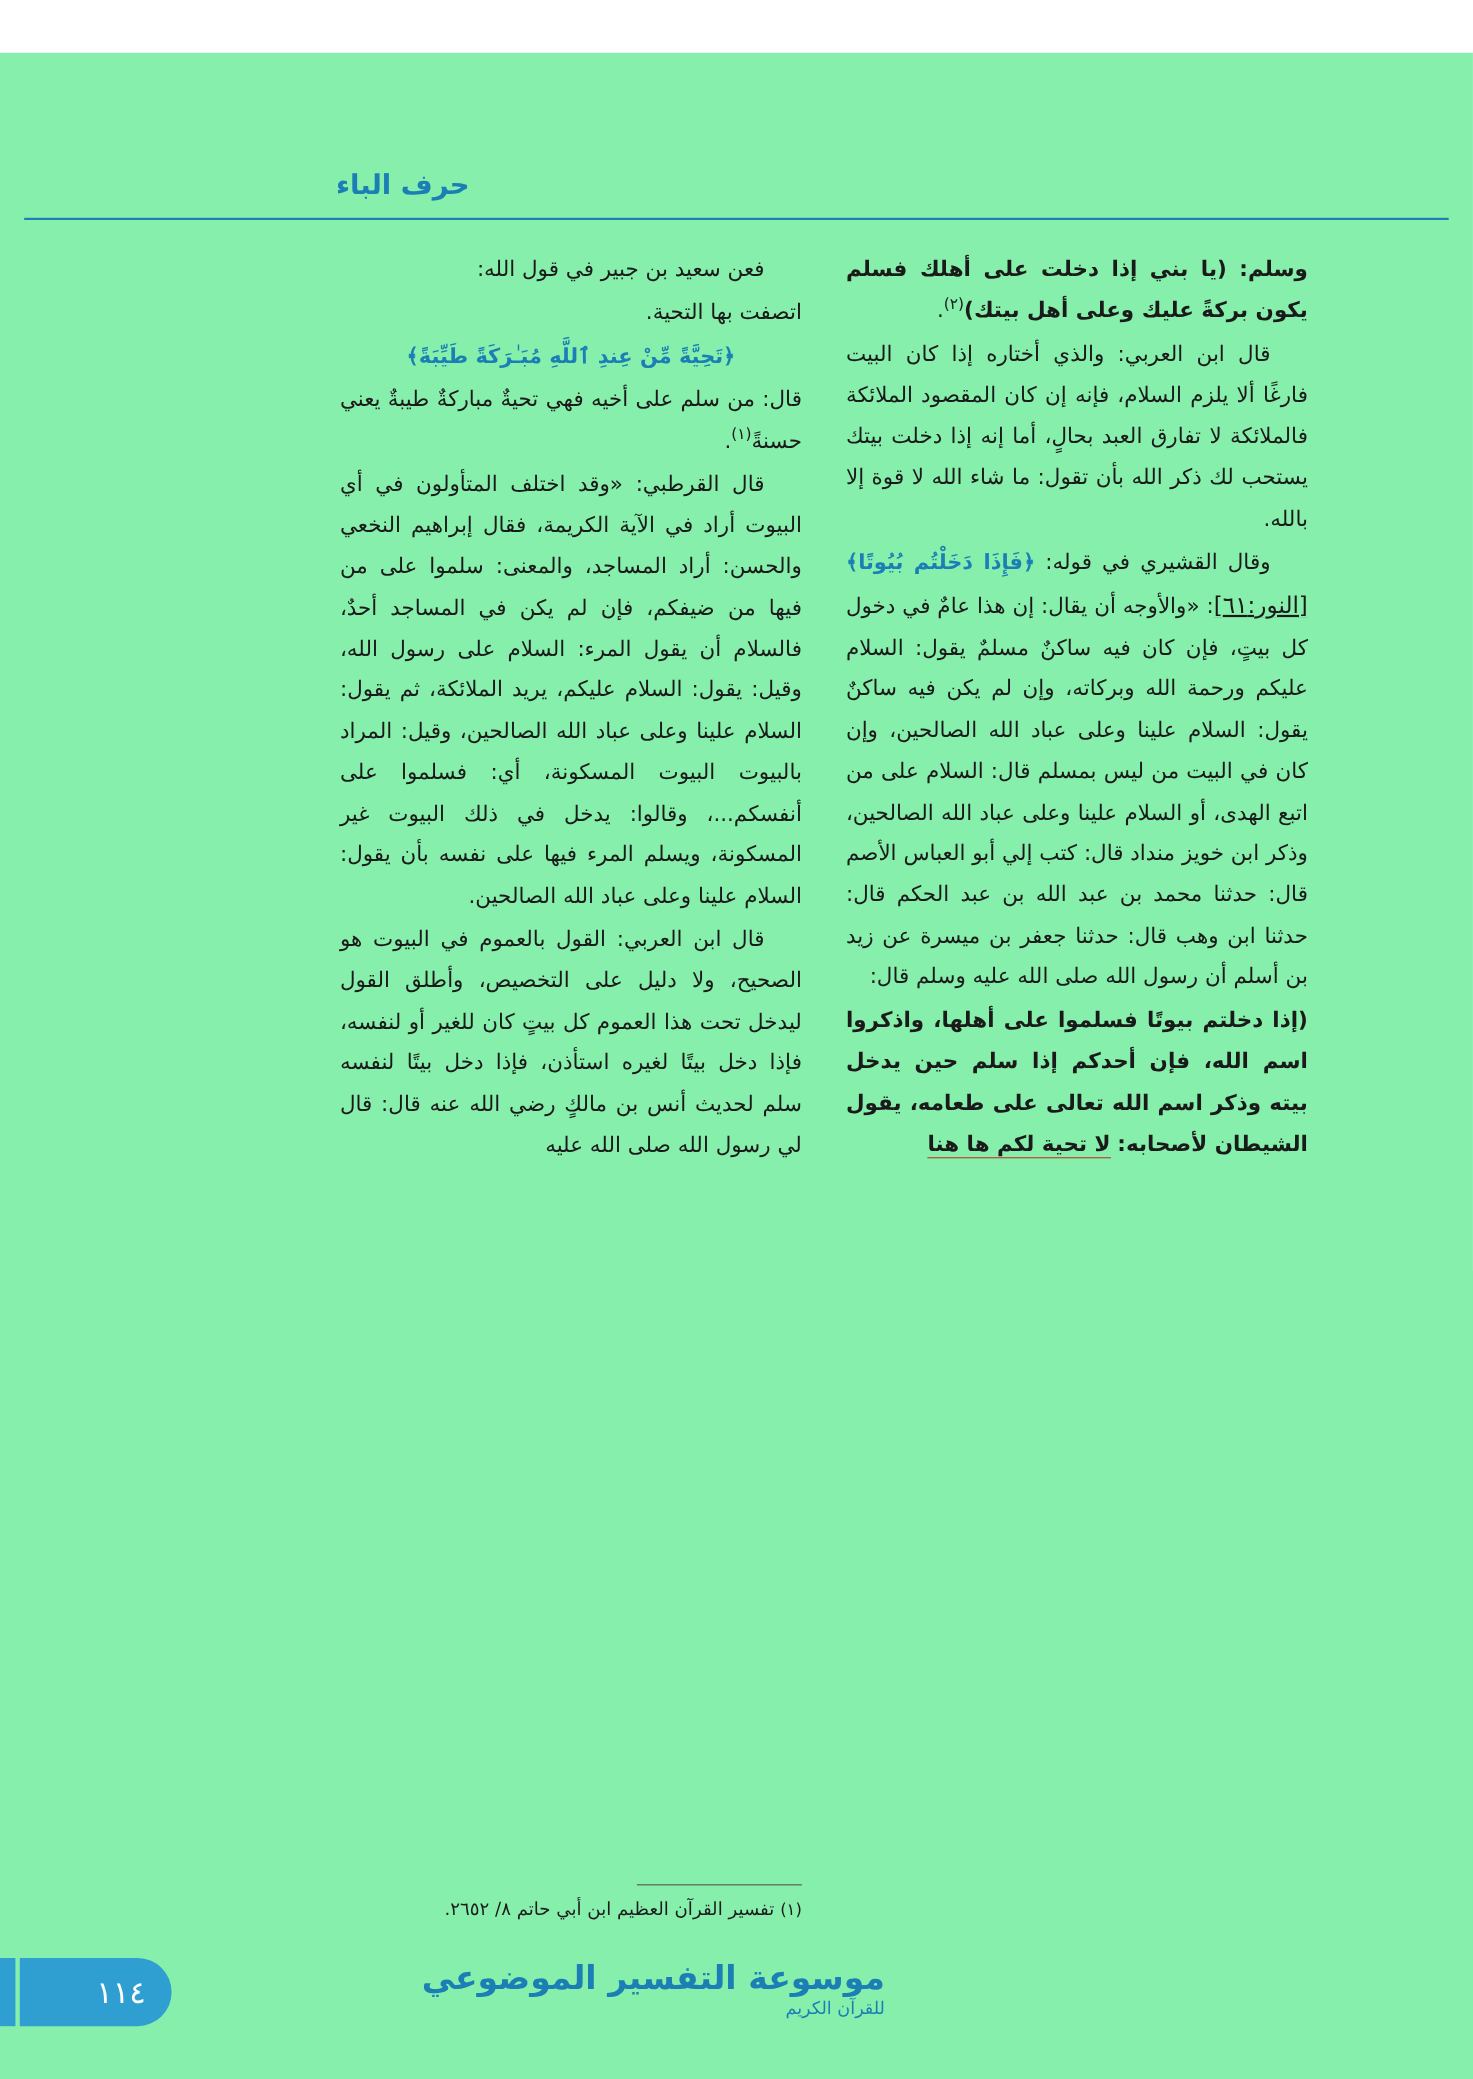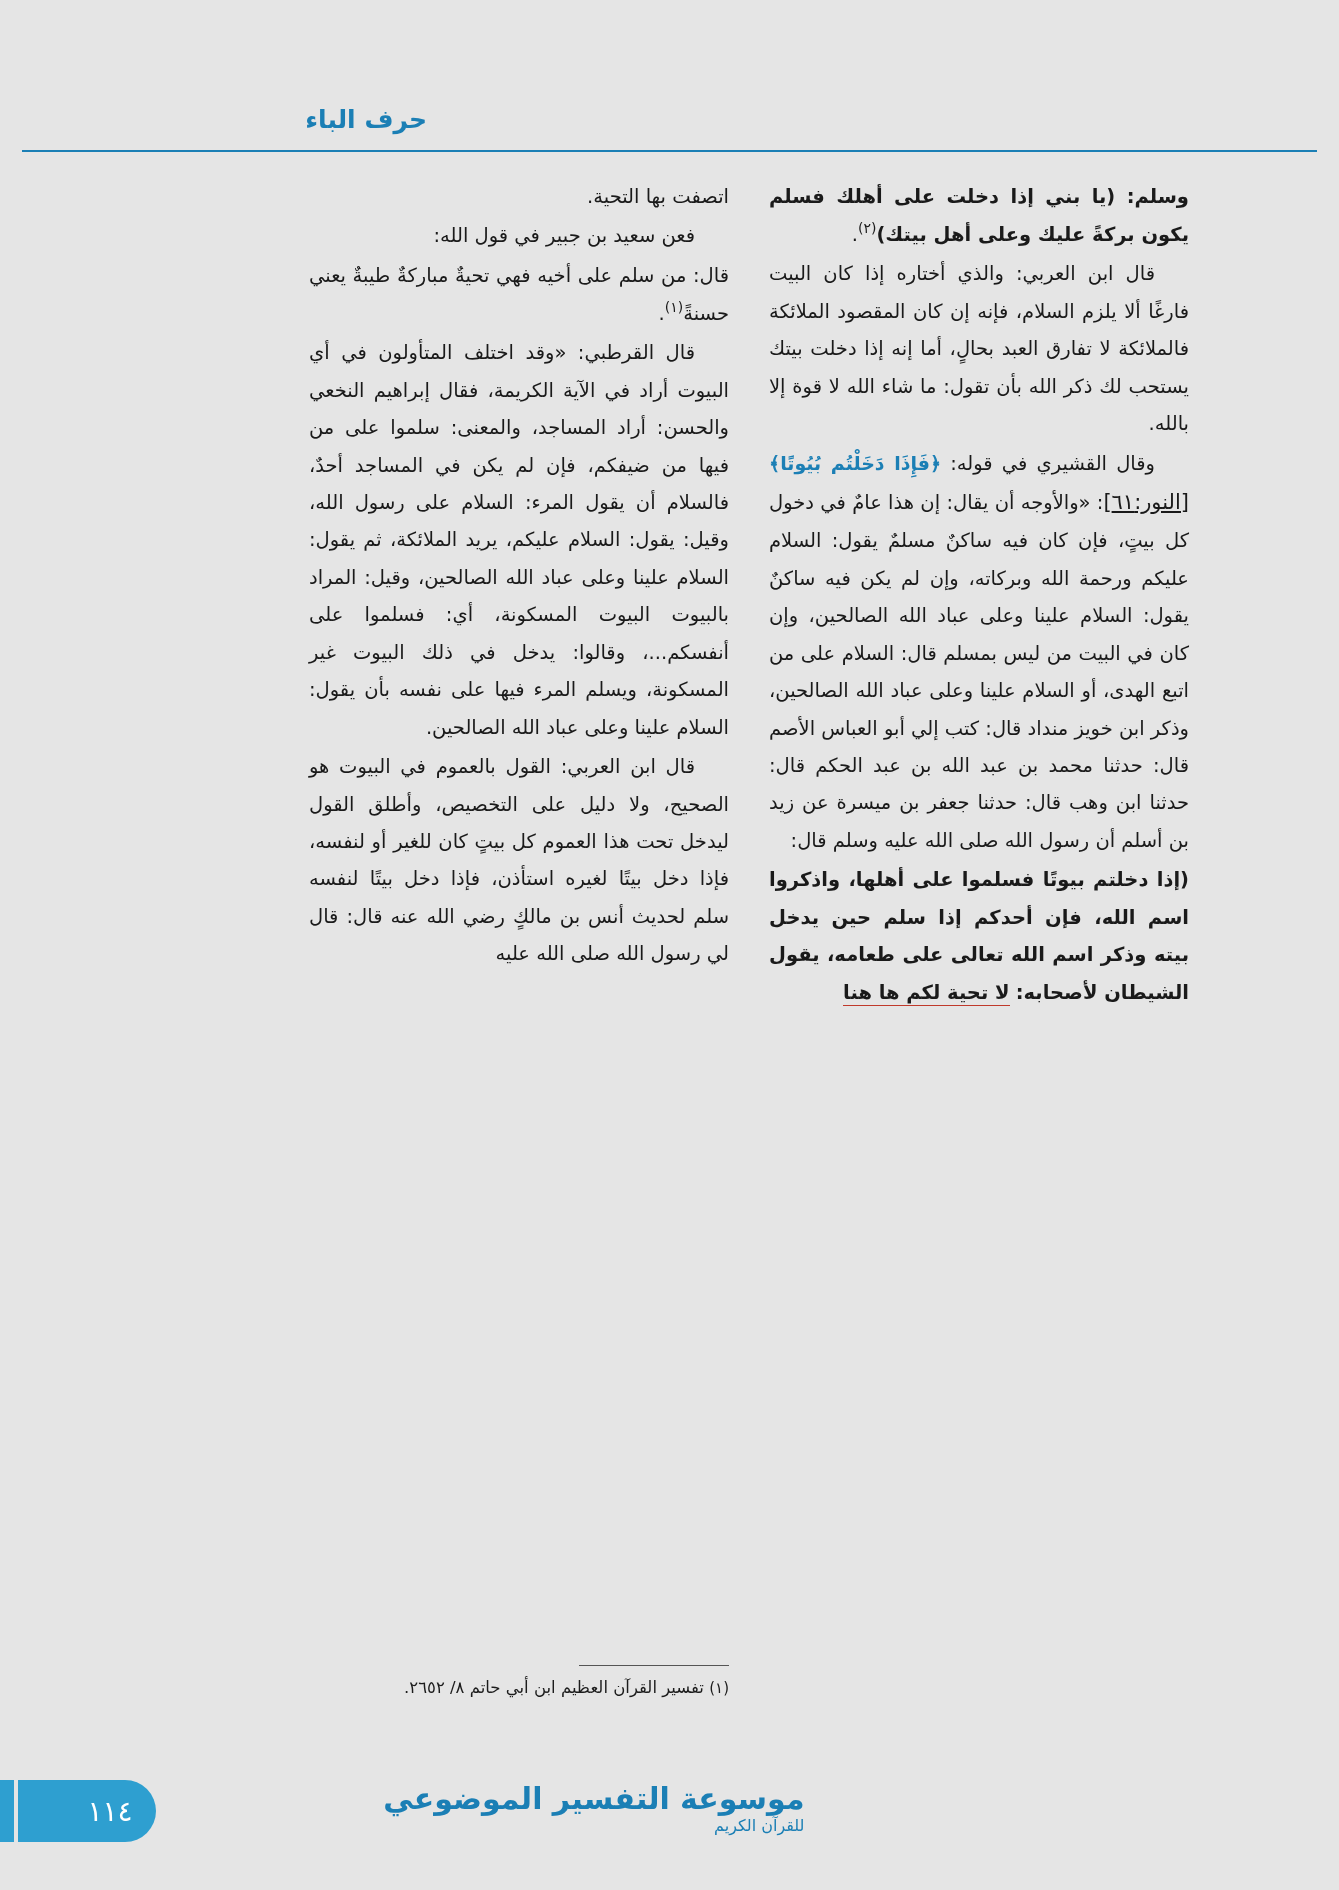--- a/index.html
+++ b/index.html
@@ -12,21 +12,22 @@
     height: 1890px;
     position: relative;
     font-family: "DejaVu Sans", sans-serif;
     color: #1a1a1a;
     overflow: hidden;
   }
 
   .page {
     position: absolute;
     inset: 0;
-    background: #e5e5e5;
+    background: #86efac;
+    margin-top: 48px;
   }
 
   
   .header {
     position: absolute;
     top: 105px;
     right: 22px;
     left: 22px;
     height: 52px;
   }
@@ -183,28 +184,31 @@
   <div class="header">
     <div class="header-title">حرف الباء</div>
     <div class="header-rule"></div>
   </div>
 
   <div class="columns">
 
     <div class="col col-right">
       <div class="col-inner">
 
+        <p class="para">
+          <span>فعن سعيد بن جبير في قول الله:</span>
+        </p>
+
         <p class="para noindent">
           <span>اتصفت بها التحية.</span>
         </p>
 
-        <p class="para">
-          <span>فعن سعيد بن جبير في قول الله:</span>
-        </p>
-
+        <p class="para noindent" style="text-align:center;">
+          <span class="quran">﴿تَحِيَّةً مِّنْ عِندِ ٱللَّهِ مُبَـٰرَكَةً طَيِّبَةً﴾</span>
+        </p>
 
         <p class="para noindent">
           <span>قال: من سلم على أخيه فهي تحيةٌ مباركةٌ طيبةٌ يعني حسنةً</span><span class="ref">(١)</span><span>.</span>
         </p>
 
         <p class="para">
           <span>قال القرطبي: «وقد اختلف المتأولون في أي البيوت أراد في الآية الكريمة، فقال إبراهيم النخعي والحسن: أراد المساجد، والمعنى: سلموا على من فيها من ضيفكم، فإن لم يكن في المساجد أحدٌ، فالسلام أن يقول المرء: السلام على رسول الله، وقيل: يقول: السلام عليكم، يريد الملائكة، ثم يقول: السلام علينا وعلى عباد الله الصالحين، وقيل: المراد بالبيوت البيوت المسكونة، أي: فسلموا على أنفسكم...، وقالوا: يدخل في ذلك البيوت غير المسكونة، ويسلم المرء فيها على نفسه بأن يقول: السلام علينا وعلى عباد الله الصالحين.</span>
         </p>
 
         <p class="para">

